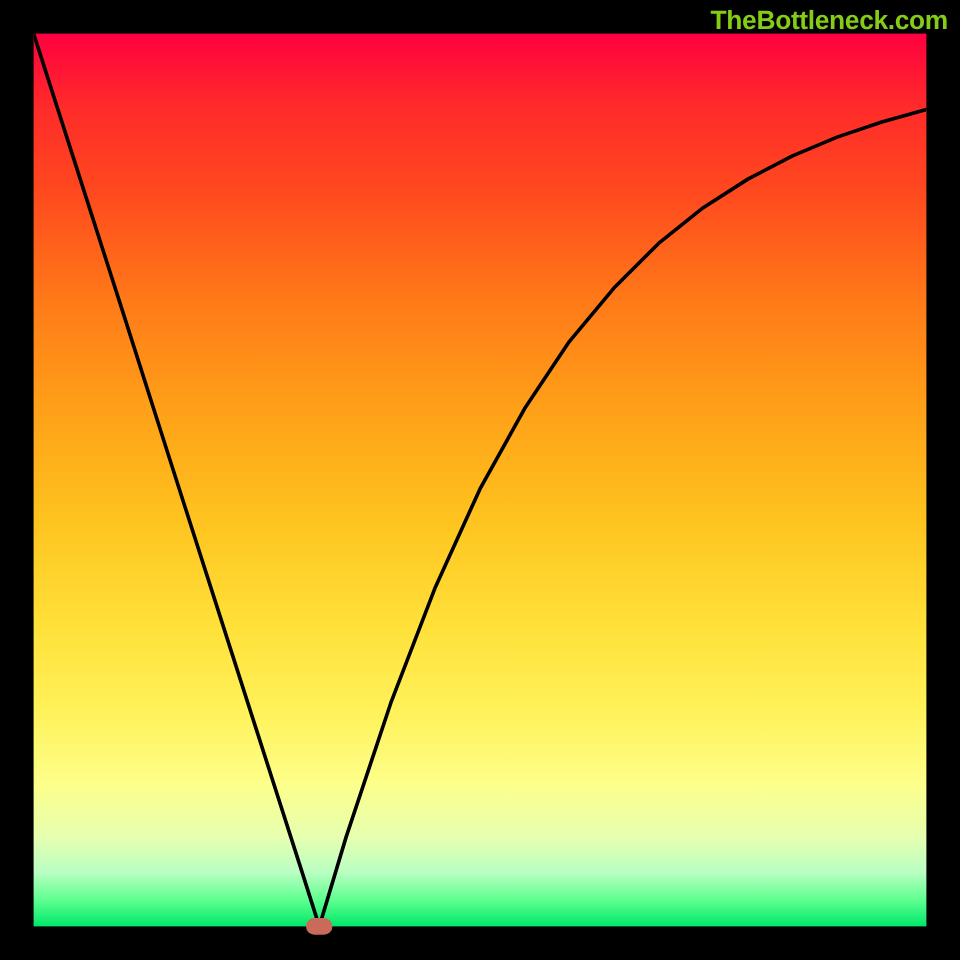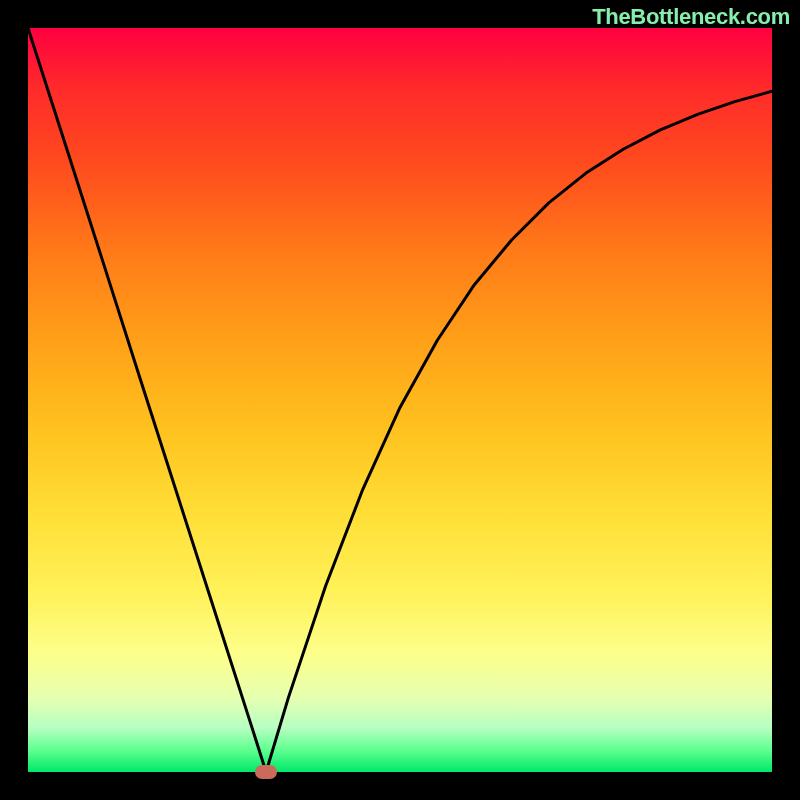--- a/index.html
+++ b/index.html
@@ -14,21 +14,21 @@
   .outer {
     position: relative;
     width: 800px;
     height: 800px;
     background: #000;
   }
   .watermark {
     position: absolute;
     top: 4px;
     right: 10px;
-    color: #86efac;
+    color: #84cc16;
     font-size: 22px;
     font-weight: bold;
     letter-spacing: -0.3px;
     z-index: 10;
   }
   .plot {
     position: absolute;
     left: 28px;
     top: 28px;
     width: 744px;

